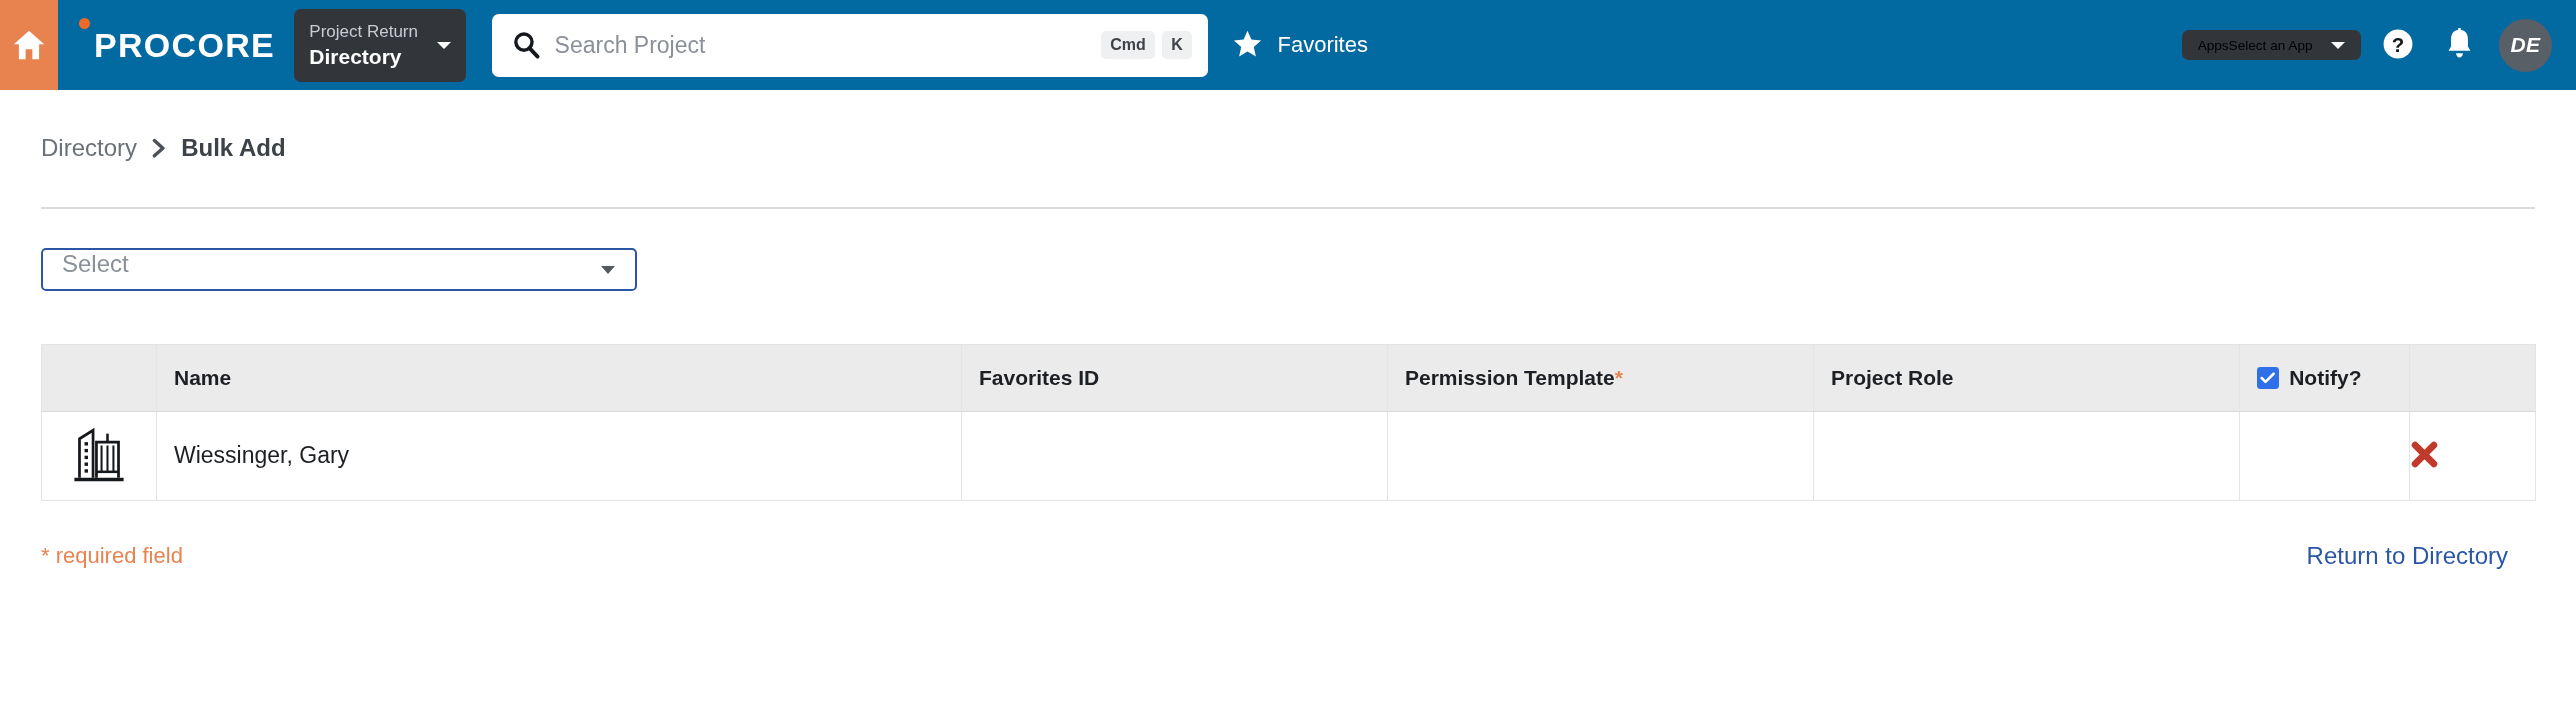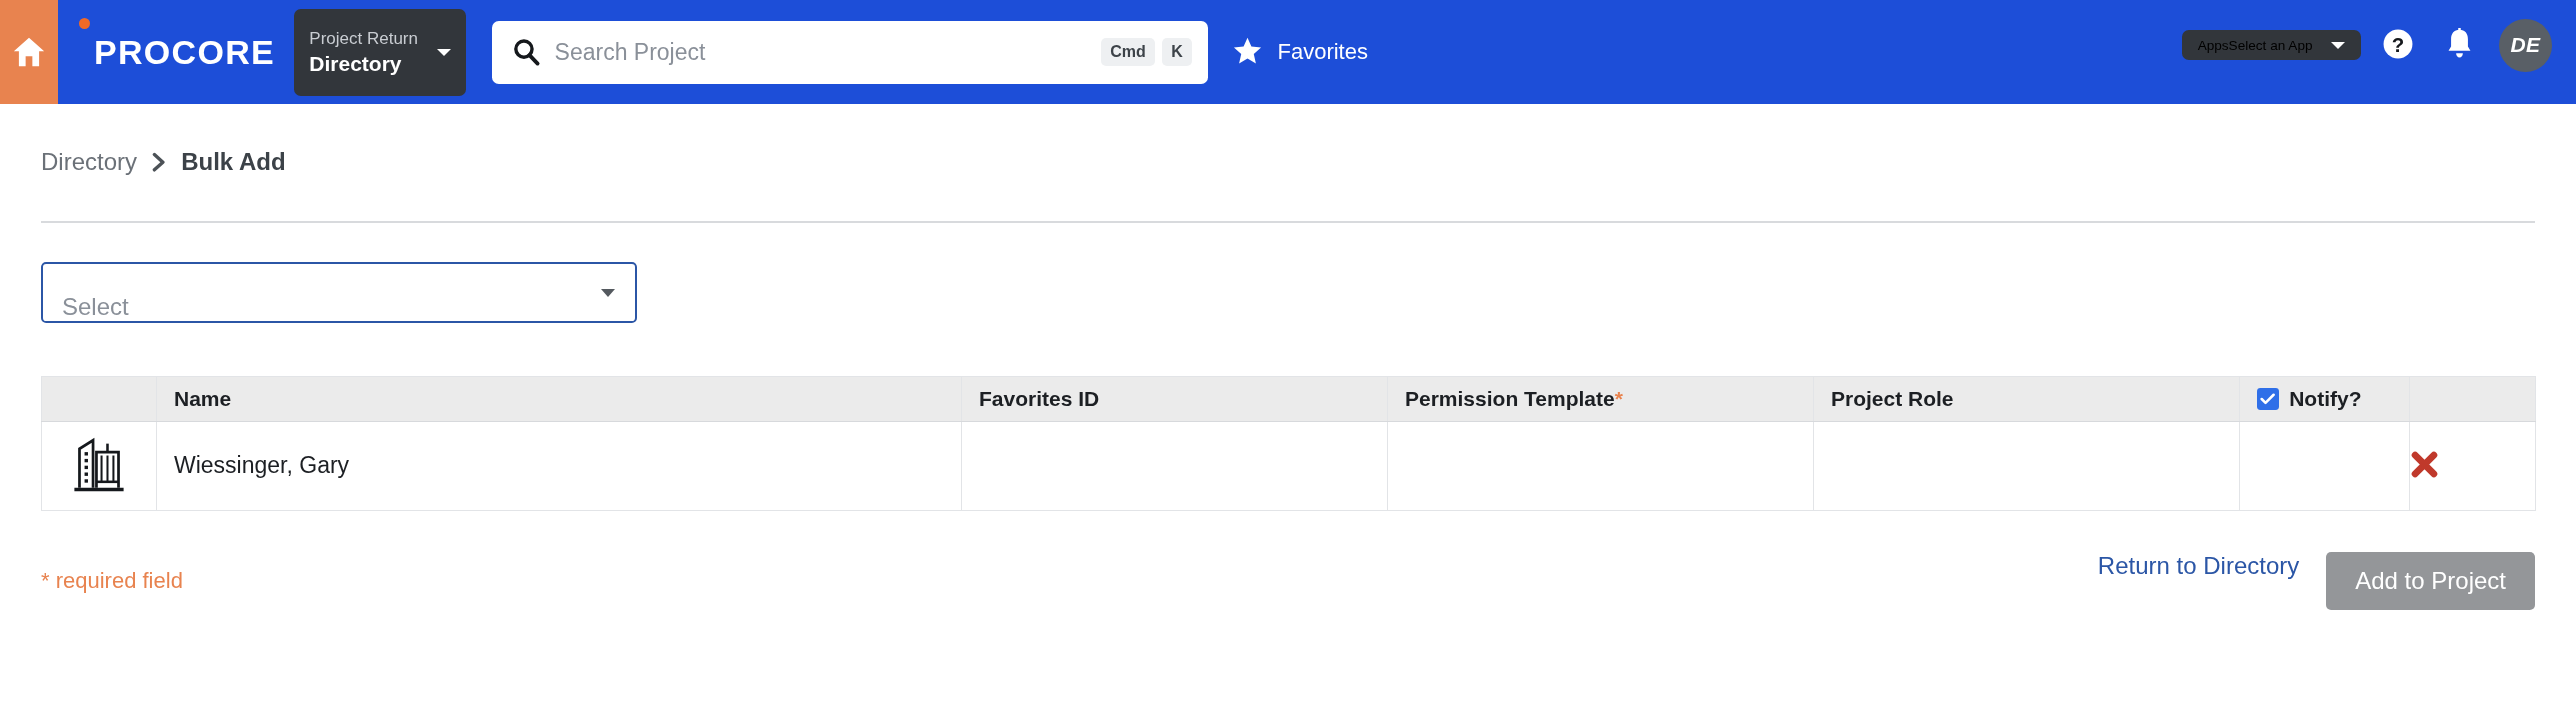--- a/index.html
+++ b/index.html
@@ -6,22 +6,22 @@
   html, body {
     width: 2576px;
     height: 721px;
     background: #ffffff;
     font-family: "Liberation Sans", sans-serif;
     overflow: hidden;
   }
 
   
   .topnav {
-    height: 104px;
-    background: #1d4ed8;
+    height: 90px;
+    background: #0369a1;
     display: flex;
     align-items: stretch;
     position: relative;
   }
   .home-tile {
     width: 58px;
     background: #e8834f;
     display: flex;
     align-items: center;
     justify-content: center;
@@ -200,26 +200,26 @@
 
   .hr {
     height: 1.7px;
     background: #d8dadd;
     margin-top: 45px;
   }
 
   .select-row { padding-top: 39px; }
   .big-select {
     width: 596px;
-    height: 61px;
+    height: 43px;
     border: 2.6px solid #2b56a6;
     border-radius: 5.1px;
     background: #ffffff;
     display: flex;
-    align-items: flex-end;
+    align-items: flex-start;
     padding: 0 19px;
     position: relative;
     cursor: pointer;
   }
   .big-select .bs-text {
     color: #8a9099;
     font-size: 24px;
   }
   .bs-caret {
     position: absolute;
@@ -240,21 +240,21 @@
     border-collapse: collapse;
     table-layout: fixed;
   }
   .table th, .table td {
     border: 0.9px solid #e2e4e7;
     text-align: left;
     vertical-align: middle;
   }
   .table thead th {
     background: #ebebeb;
-    height: 45px;
+    height: 67px;
     font-size: 21px;
     font-weight: bold;
     color: #1c1f23;
     padding: 0 17px;
     border-bottom: 0.9px solid #d7d9dc;
   }
   .col-icon { width: 115px; }
   .col-name { width: 805px; }
   .col-ext  { width: 426px; }
   .col-perm { width: 426px; }
@@ -493,18 +493,17 @@
           </span>
         </td>
       </tr>
     </tbody>
   </table>
 
   <div class="footer">
     <span class="required-note">* required field</span>
     <span class="footer-right">
       <span class="link-btn">Return to Directory</span>
-      <button class="primary-btn">Add to Project</button>
     </span>
   </div>
 
 </div>
 
 
 </body></html>

